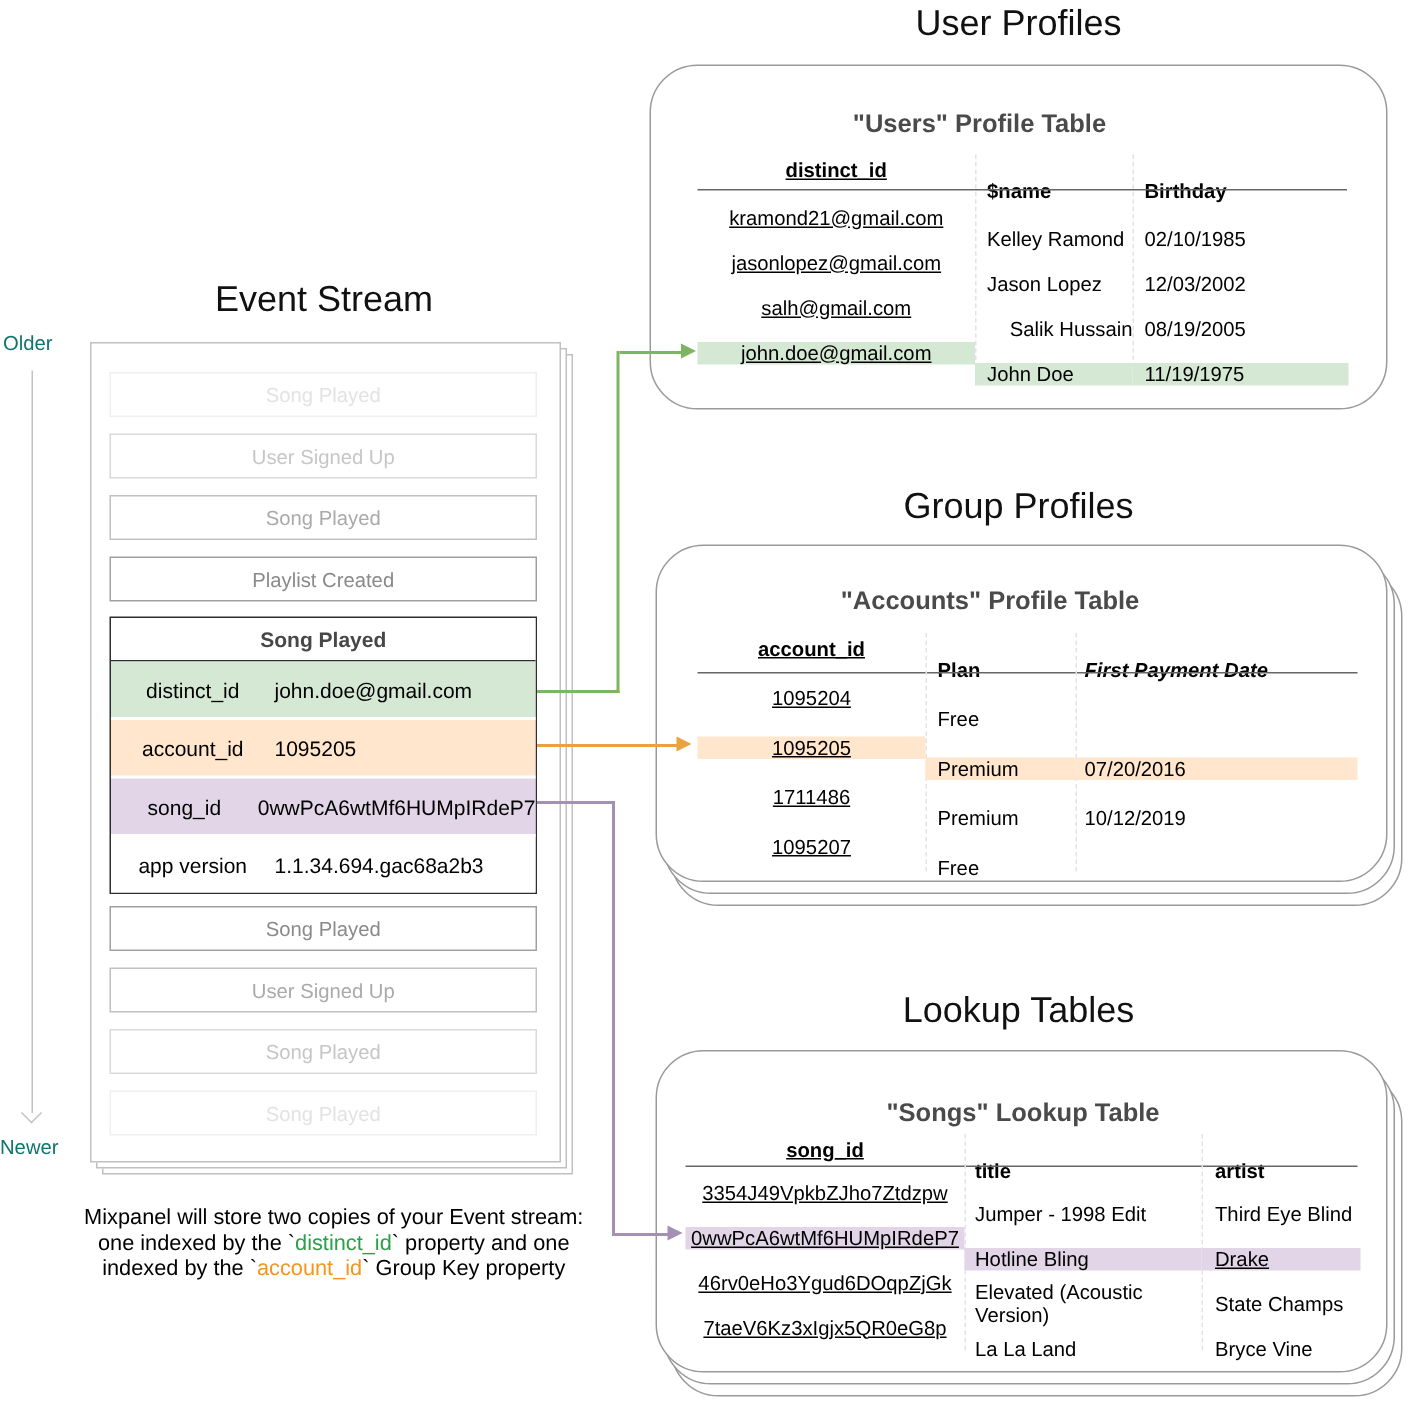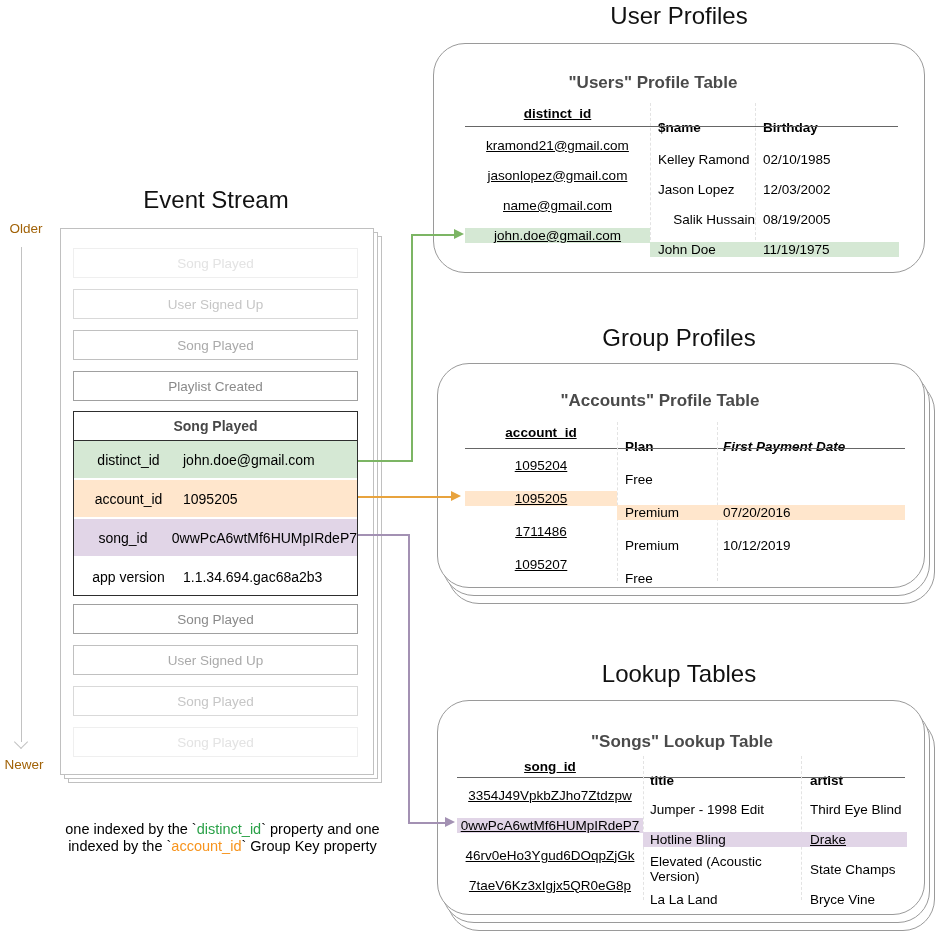--- a/index.html
+++ b/index.html
@@ -3,21 +3,21 @@
 <meta charset="utf-8">
 <style>
   html,body{margin:0;padding:0;background:#fff;}
   #canvas{position:relative;width:941px;height:951px;background:#fff;overflow:hidden;
           font-family:"Liberation Sans","DejaVu Sans",sans-serif;color:#000;}
 
   
   .big-title{position:absolute;font-size:24px;color:#111;text-align:center;white-space:nowrap;}
 
   
-  .tl-label{position:absolute;font-size:13.5px;color:#a16207;text-align:center;width:48px;}
+  .tl-label{position:absolute;font-size:13.5px;color:#0f766e;text-align:left;width:48px;}
   .tl-line{position:absolute;left:21px;top:247px;width:1px;height:495px;background:#c2c2c2;}
   .tl-chevron{position:absolute;left:16px;top:737px;width:9px;height:9px;
               border-right:1.5px solid #c2c2c2;border-bottom:1.5px solid #c2c2c2;transform:rotate(45deg);}
 
   
   .stream-layer{position:absolute;background:#fff;border:1px solid #c0c0c0;width:312px;height:545px;}
   .ebox{position:absolute;left:73px;width:285px;height:30px;box-sizing:border-box;border:1px solid;
         display:flex;align-items:center;justify-content:center;font-size:13.5px;background:#fff;}
   .f1{border-color:#efefef;color:#e3e3e3;}
   .f2{border-color:#d9d9d9;color:#c6c6c6;}
@@ -125,21 +125,21 @@
       <span>User Signed Up</span>
     </div>
   <div class="ebox f2" style="top:686px;">
       <span>Song Played</span>
     </div>
   <div class="ebox f1" style="top:727px;">
       <span>Song Played</span>
     </div>
 
   <div class="caption">
-    <br>
+    <span>Mixpanel will store two copies of your Event stream:</span><br>
     <span>one indexed by the `</span><span class="key-green">distinct_id</span><span>` property and one</span><br>
     <span>indexed by the `</span><span class="key-orange">account_id</span><span>` Group Key property</span>
   </div>
 
   <div class="seg g" style="left:358px;top:460px;width:55px;height:2px;"></div>
   <div class="seg g" style="left:411px;top:234px;width:2px;height:228px;"></div>
   <div class="seg g" style="left:413px;top:234px;width:42px;height:2px;"></div>
   <div class="arrow-r g" style="left:454px;top:229px;"></div>
 
   <div class="seg o" style="left:358px;top:496px;width:94px;height:2px;"></div>
@@ -163,21 +163,21 @@
   <div class="colsep" style="left:650px;top:103px;height:147px;"></div>
   <div class="colsep" style="left:755px;top:103px;height:147px;"></div>
 
   <div class="ptable" style="left:465px;top:130px;width:434px;grid-template-columns:185px 105px 144px;grid-auto-rows:30px;">
     <div class="c1">kramond21@gmail.com</div>
     <div class="cl" style="padding-left:8px;">Kelley Ramond</div>
     <div class="cl" style="padding-left:8px;">02/10/1985</div>
     <div class="c1">jasonlopez@gmail.com</div>
     <div class="cl" style="padding-left:8px;">Jason Lopez</div>
     <div class="cl" style="padding-left:8px;">12/03/2002</div>
-    <div class="c1">name@gmail.com</div>
+    <div class="c1">salh@gmail.com</div>
     <div class="cl" style="padding-left:8px;text-align:right;">Salik Hussain</div>
     <div class="cl" style="padding-left:8px;">08/19/2005</div>
     <div class="c1 hl-g">john.doe@gmail.com</div>
     <div class="cl hl-g" style="padding-left:8px;">John Doe</div>
     <div class="cl hl-g" style="padding-left:8px;">11/19/1975</div>
   </div>
 
   <div class="big-title" style="left:433px;top:324px;width:492px;">Group Profiles</div>
   <div class="card-layer" style="left:447px;top:379px;width:488px;height:225px;"></div>
   <div class="card-layer" style="left:442px;top:371px;width:488px;height:225px;"></div>

